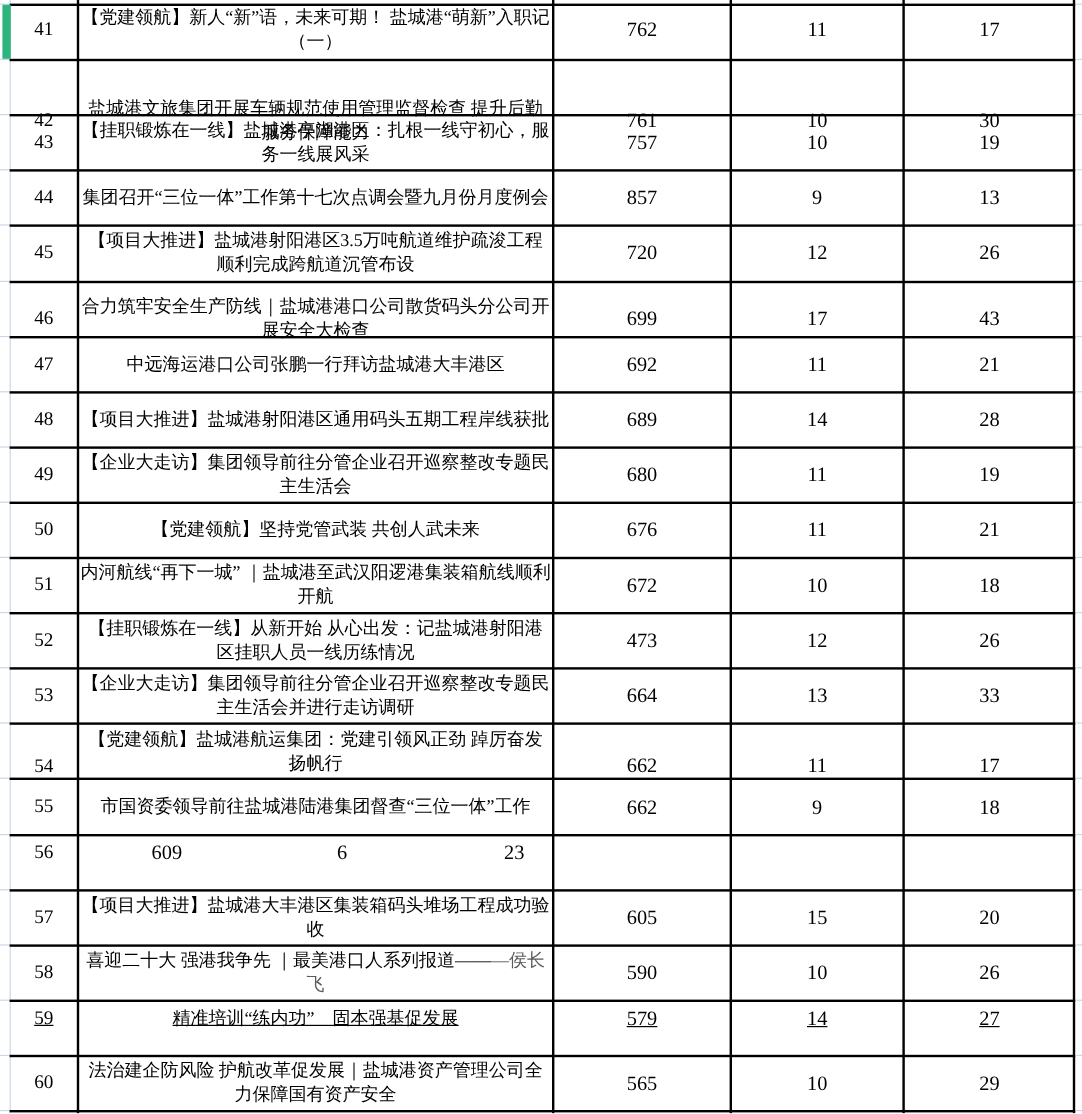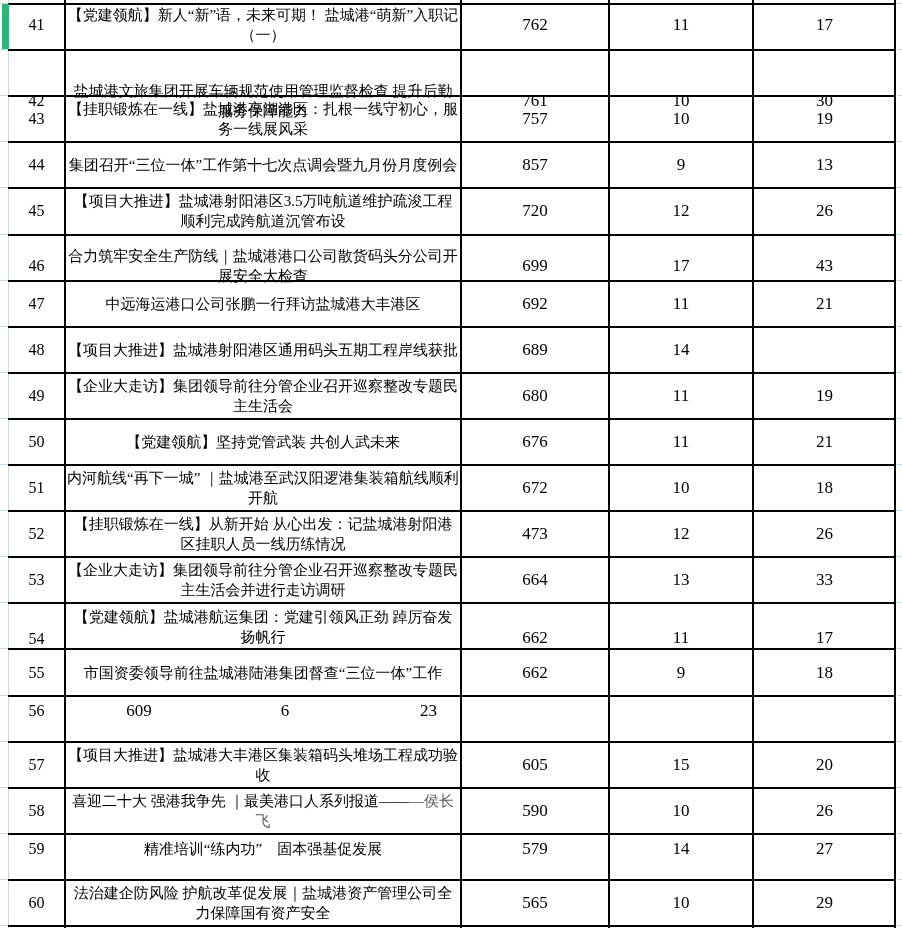--- a/index.html
+++ b/index.html
@@ -98,20 +98,21 @@
     <div class="cell c-v c-v2">11</div>
     <div class="cell c-v c-v3">21</div>
   </div>
       <div class="row" style="top: 328px; height: 44px;">
     <div class="cell c-no">48</div>
     <div class="cell c-title">
       <span class="t-wrap"><span>【项目大推进】盐城港射阳港区通用码头五期工程岸线获批</span><span class="t2"></span></span>
     </div>
     <div class="cell c-v c-v1">689</div>
     <div class="cell c-v c-v2">14</div>
+    <div class="cell c-v c-v3">28</div>
   </div>
       <div class="row" style="top: 374px; height: 44px;">
     <div class="cell c-no">49</div>
     <div class="cell c-title">
       <span class="t-wrap"><span>【企业大走访】集团领导前往分管企业召开巡察整改专题民主生活会</span><span class="t2"></span></span>
     </div>
     <div class="cell c-v c-v1">680</div>
     <div class="cell c-v c-v2">11</div>
     <div class="cell c-v c-v3">19</div>
   </div>
@@ -186,21 +187,21 @@
   </div>
       <div class="row" style="top: 789px; height: 44px;">
     <div class="cell c-no">58</div>
     <div class="cell c-title">
       <span class="t-wrap"><span>喜迎二十大 强港我争先 ｜最美港口人系列报道——</span><span class="t2">—侯长飞</span></span>
     </div>
     <div class="cell c-v c-v1">590</div>
     <div class="cell c-v c-v2">10</div>
     <div class="cell c-v c-v3">26</div>
   </div>
-      <div class="row" style="top: 835px; height: 28px;">
+      <div class="row" style="top: 835px; height: 28px; text-decoration: underline;">
     <div class="cell c-no">59</div>
     <div class="cell c-title">
       <span class="t-wrap"><span>精准培训“练内功”　固本强基促发展</span><span class="t2"></span></span>
     </div>
     <div class="cell c-v c-v1">579</div>
     <div class="cell c-v c-v2">14</div>
     <div class="cell c-v c-v3">27</div>
   </div>
       <div class="row" style="top: 881px; height: 44px;">
     <div class="cell c-no">60</div>

